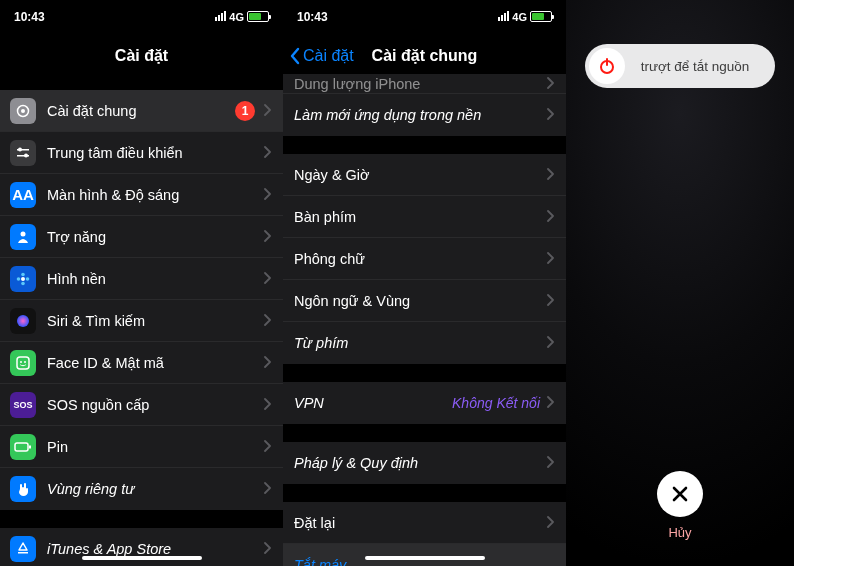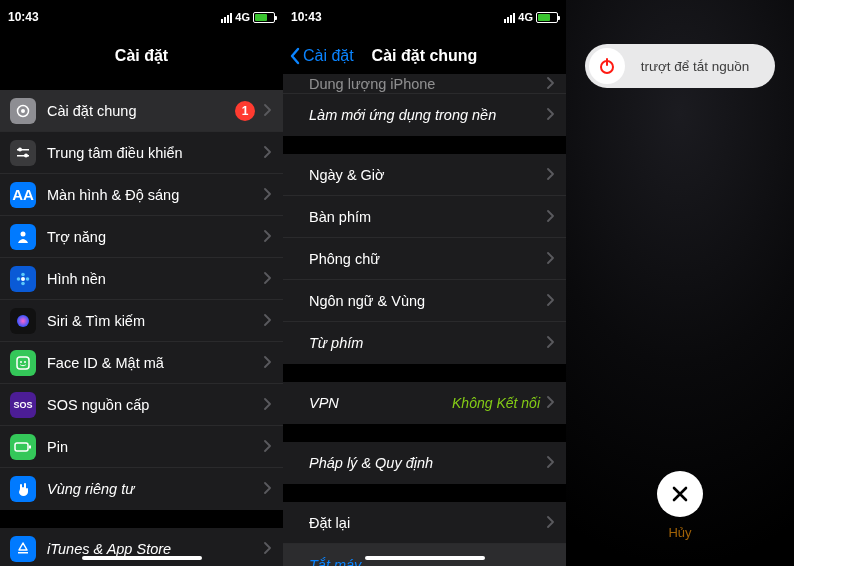--- a/index.html
+++ b/index.html
@@ -1,54 +1,54 @@
 <!DOCTYPE html>
 <html><head>
 <meta charset="utf-8">
 <style>
 * { margin: 0; padding: 0; box-sizing: border-box; font-family: -apple-system, "Helvetica Neue", Arial, sans-serif; -webkit-font-smoothing: antialiased; }
 body { background: #fff; width: 850px; height: 566px; overflow: hidden; display: flex; }
 .pane { width: 283px; height: 566px; background: #000; position: relative; overflow: hidden; color: #fff; }
 .pane3 { width: 228px; }
-.status { height: 34px; display: flex; justify-content: space-between; align-items: center; padding: 0 8px; font-size: 12px; font-weight: 600; }
-.status-r { display: flex; align-items: flex-end; gap: 3px; }
+.status { height: 34px; display: flex; justify-content: space-between; align-items: center; padding: 0 14px; font-size: 12px; font-weight: 600; }
+.status-r { display: flex; align-items: flex-start; gap: 3px; }
 .sig { display: inline-flex; align-items: flex-end; gap: 1px; }
 .sig i { width: 2px; background: #fff; display: inline-block; }
 .sig i:nth-child(1){height:4px} .sig i:nth-child(2){height:6px} .sig i:nth-child(3){height:8px} .sig i:nth-child(4){height:10px}
 .net { font-size: 11px; font-weight: 600; }
 .bat { width: 22px; height: 11px; border: 1px solid #fff; border-radius: 2px; position: relative; }
 .bat::after { content:""; position:absolute; right:-3px; top:3px; width:2px; height:4px; background:#fff; border-radius:0 1px 1px 0; }
 .bat i { position:absolute; left:1px; top:1px; bottom:1px; width:60%; background:#3ac430; border-radius:1px; }
 .nav { height: 44px; display: flex; align-items: center; justify-content: center; position: relative; }
 .nav-title { font-size: 16px; font-weight: 600; color: #fff; }
 .back { position: absolute; left: 6px; top: 0; height: 44px; display: flex; align-items: center; color: #0a84ff; font-size: 16px; }
 .back svg { margin-right: 2px; }
 .group { background: #1c1c1e; }
 .sep { height: 18px; background: #000; }
 .sep-sm { height: 12px; background: #000; }
 .row { height: 42px; display: flex; align-items: center; padding: 0 12px 0 10px; border-bottom: 0.5px solid #2a2a2c; position: relative; font-size: 14.5px; }
 .row:last-child { border-bottom: none; font-style: italic; }
 .row .icon { width: 26px; height: 26px; border-radius: 6px; margin-right: 11px; display: flex; align-items: center; justify-content: center; flex-shrink: 0; }
 .row .lbl { flex: 1; color: #fff; white-space: nowrap; overflow: hidden; text-overflow: ellipsis; }
-.row .val { color: #84cc16; font-size: 14px; margin-right: 6px; }
+.row .val { color: #8b5cf6; font-size: 14px; margin-right: 6px; }
 .row .chev { color: #5a5a5e; flex-shrink: 0; }
 .row.sel { background: #2c2c2e; }
 .row.sel .lbl { color: #fff; }
 .row.link .lbl { color: #0a84ff; }
-.row.noicon { padding-left: 26px; }
+.row.noicon { padding-left: 11px; }
 .badge { width: 20px; height: 20px; border-radius: 10px; background: #ff3b30; color:#fff; font-size:12px; font-weight:600; display:flex; align-items:center; justify-content:center; margin-right:8px; }
 .hr { height: 4px; width: 120px; background: #fff; border-radius: 3px; position: absolute; bottom: 6px; left: 50%; transform: translateX(-50%); }
 
 .pane3 .dim { position:absolute; inset:0; background: radial-gradient(120% 80% at 50% 20%, #1b1b20 0%, #0a0a0c 55%, #000 100%); }
 .slider-wrap { position:absolute; top:44px; left:50%; transform:translateX(-50%); width: 190px; height: 44px; background:#e9e9ea; border-radius: 22px; display:flex; align-items:center; }
 .pwr-knob { width: 36px; height: 36px; background:#fff; border-radius:50%; margin-left:4px; display:flex; align-items:center; justify-content:center; }
 .slide-lbl { flex:1; text-align:center; font-size:13.5px; color:#3c3c3c; padding-right:10px; }
 .cancel-wrap { position:absolute; bottom:26px; left:0; right:0; display:flex; flex-direction:column; align-items:center; gap:8px; }
 .cancel-btn { width:46px; height:46px; border-radius:23px; background:#fff; display:flex; align-items:center; justify-content:center; }
-.cancel-txt { font-size:13px; color:#a16207; }
+.cancel-txt { font-size:13px; color:#fca5a5; }
 
 .ic-gray{background:#8e8e93}.ic-darkgray{background:#3a3a3c}.ic-blue{background:#007aff}.ic-bluedark{background:#0a5ad6}.ic-green{background:#34c759}.ic-sos{background:#4c1d95}.ic-black{background:#111}
 </style>
 </head>
 <body>
 
 <div class="pane">
   <div class="status">
     <span>10:43</span>
     <span class="status-r">

